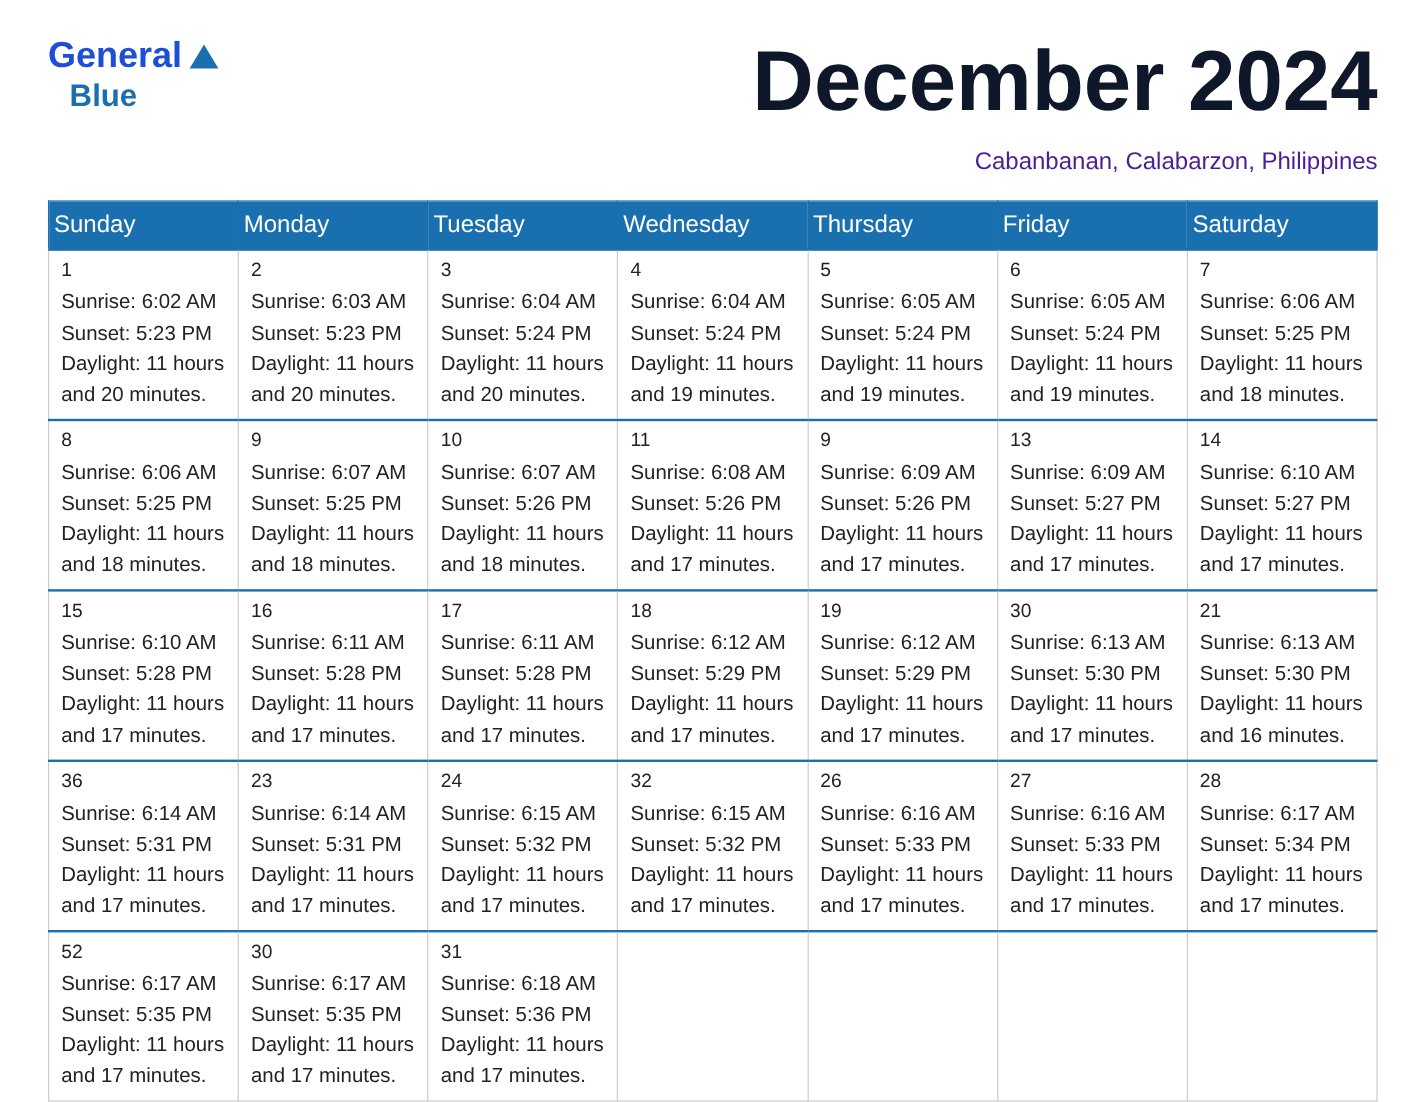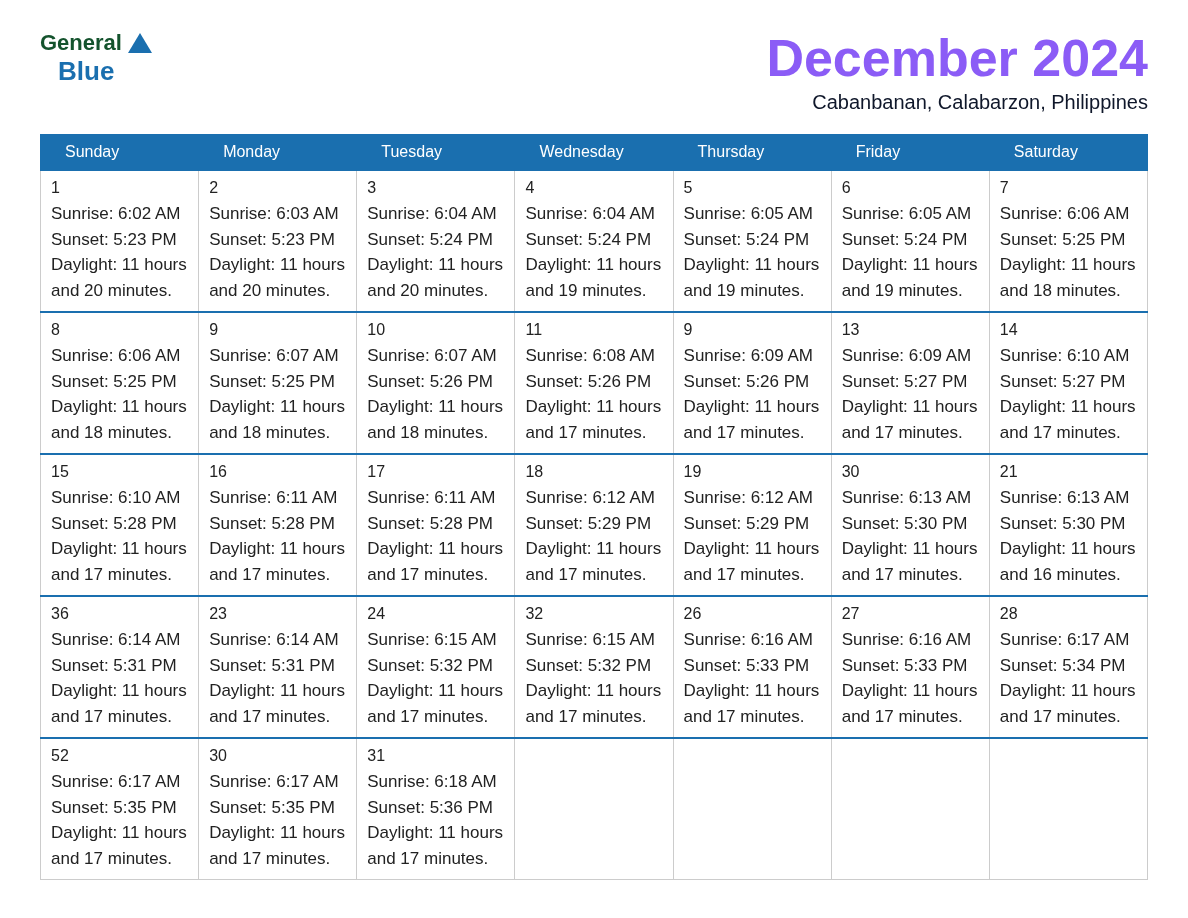--- a/index.html
+++ b/index.html
@@ -10,23 +10,23 @@
       width: 1188px;
       min-height: 918px;
     }
     .header {
       display: flex;
       justify-content: space-between;
       align-items: flex-start;
       margin-bottom: 20px;
     }
     .logo-text-general {
-      font-size: 22px;
+      font-size: 30px;
       font-weight: bold;
-      color: #14532d;
+      color: #1d4ed8;
     }
     .logo-blue {
       font-size: 26px;
       font-weight: bold;
       color: #1a6faf;
     }
     .logo-block {
       display: flex;
       flex-direction: column;
     }
@@ -47,40 +47,40 @@
       margin-left: 4px;
     }
     .logo-icon svg {
       width: 28px;
       height: 24px;
     }
     .title-block {
       text-align: right;
     }
     .main-title {
-      font-size: 52px;
+      font-size: 71px;
       font-weight: bold;
-      color: #8b5cf6;
+      color: #0f172a;
       line-height: 1.1;
     }
     .subtitle {
       font-size: 20px;
-      color: #0f172a;
-      margin-top: 4px;
+      color: #4c1d95;
+      margin-top: 16px;
     }
     .calendar {
       width: 100%;
       border-collapse: collapse;
       table-layout: fixed;
     }
     .calendar thead th {
       background-color: #1a6faf;
       color: #fff;
-      padding: 8px 24px;
-      font-size: 16px;
+      padding: 8px 4px;
+      font-size: 20px;
       font-weight: normal;
       text-align: left;
       border: 1px solid #1a6faf;
       margin-top: 23px;
     }
     .calendar tbody td {
       vertical-align: top;
       padding: 8px 10px;
       border: 1px solid #ccc;
       font-size: 13px;

